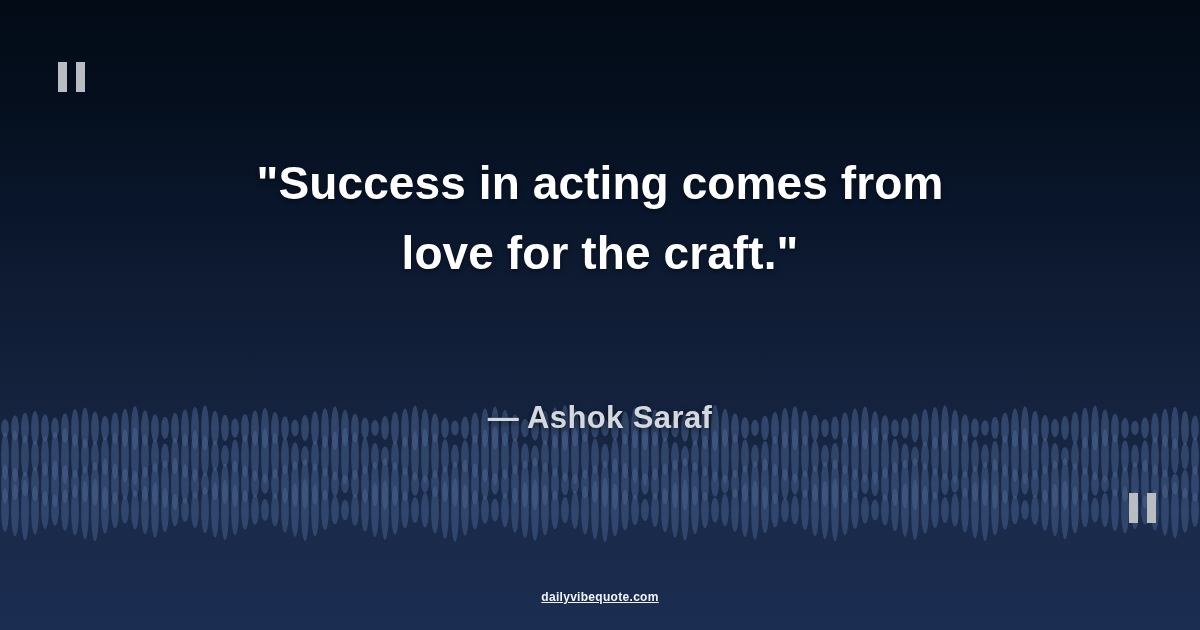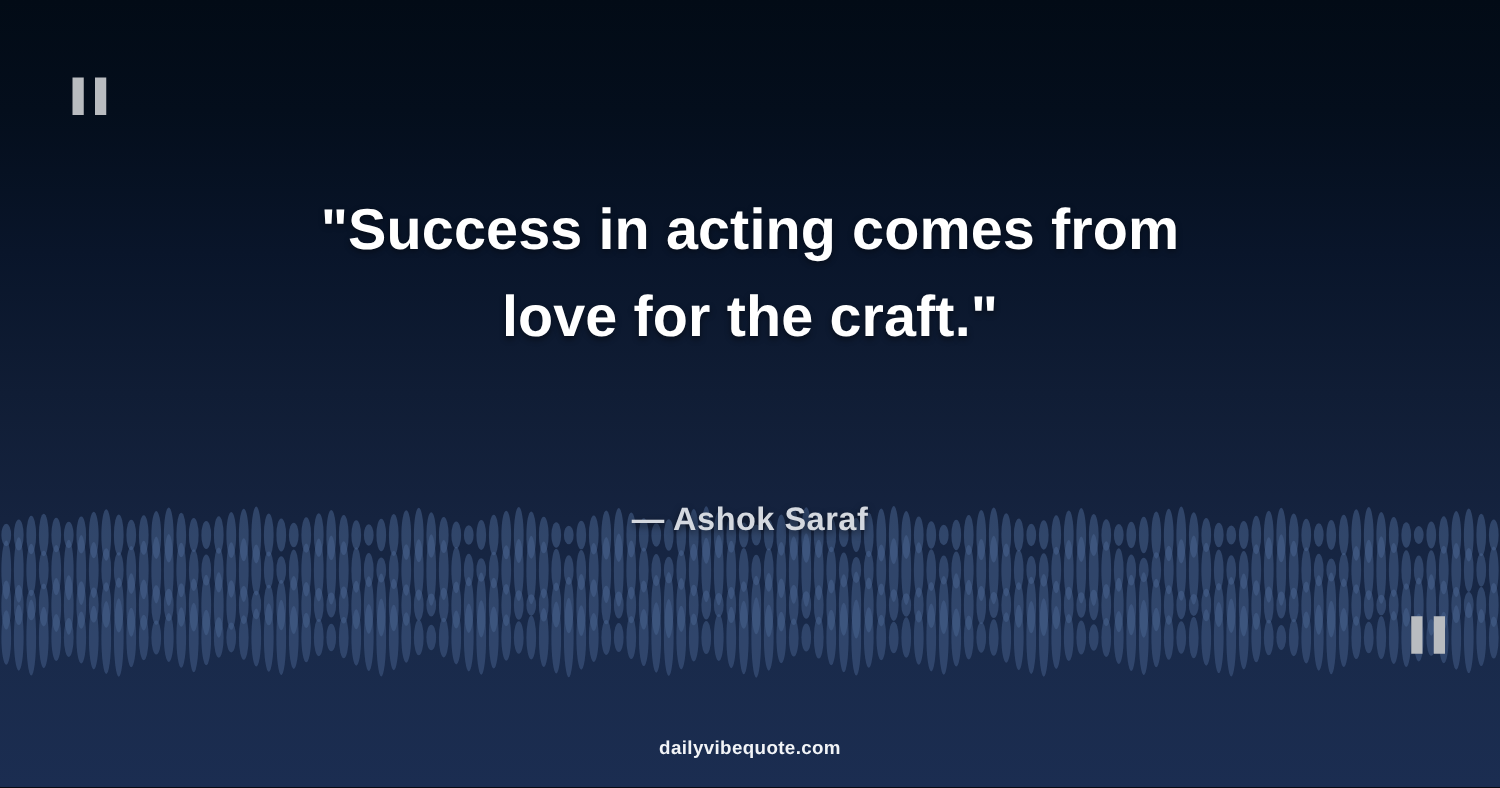--- a/index.html
+++ b/index.html
@@ -73,36 +73,37 @@
   }
   #quote-text .qline { display: block; white-space: nowrap; }
 
   #attribution {
     position: absolute;
     left: 0;
     top: 400px;
     width: 1200px;
     text-align: center;
     color: #d4d8df;
-    font-size: 26px;
+    font-size: 31px;
     font-weight: bold;
     letter-spacing: 0.4px;
     text-shadow: 0 2px 6px rgba(0,0,0,0.55);
   }
 
   #site-footer {
     position: absolute;
     left: 0;
     top: 590px;
     width: 1200px;
     text-align: center;
     color: #f2f4f7;
-    font-size: 15px;
+    font-size: 12px;
     font-weight: bold;
     letter-spacing: 0.3px;
+    text-decoration: underline;
   }
 </style>
 </head>
 <body>
 
 <div id="card">
 
   <svg id="waveform" viewBox="0 0 1200 145" preserveAspectRatio="none" aria-hidden="true">
       <g opacity="0.52">
         <ellipse cx="5.00" cy="30" rx="3.90" ry="9.09" fill="#4a6591"></ellipse>

